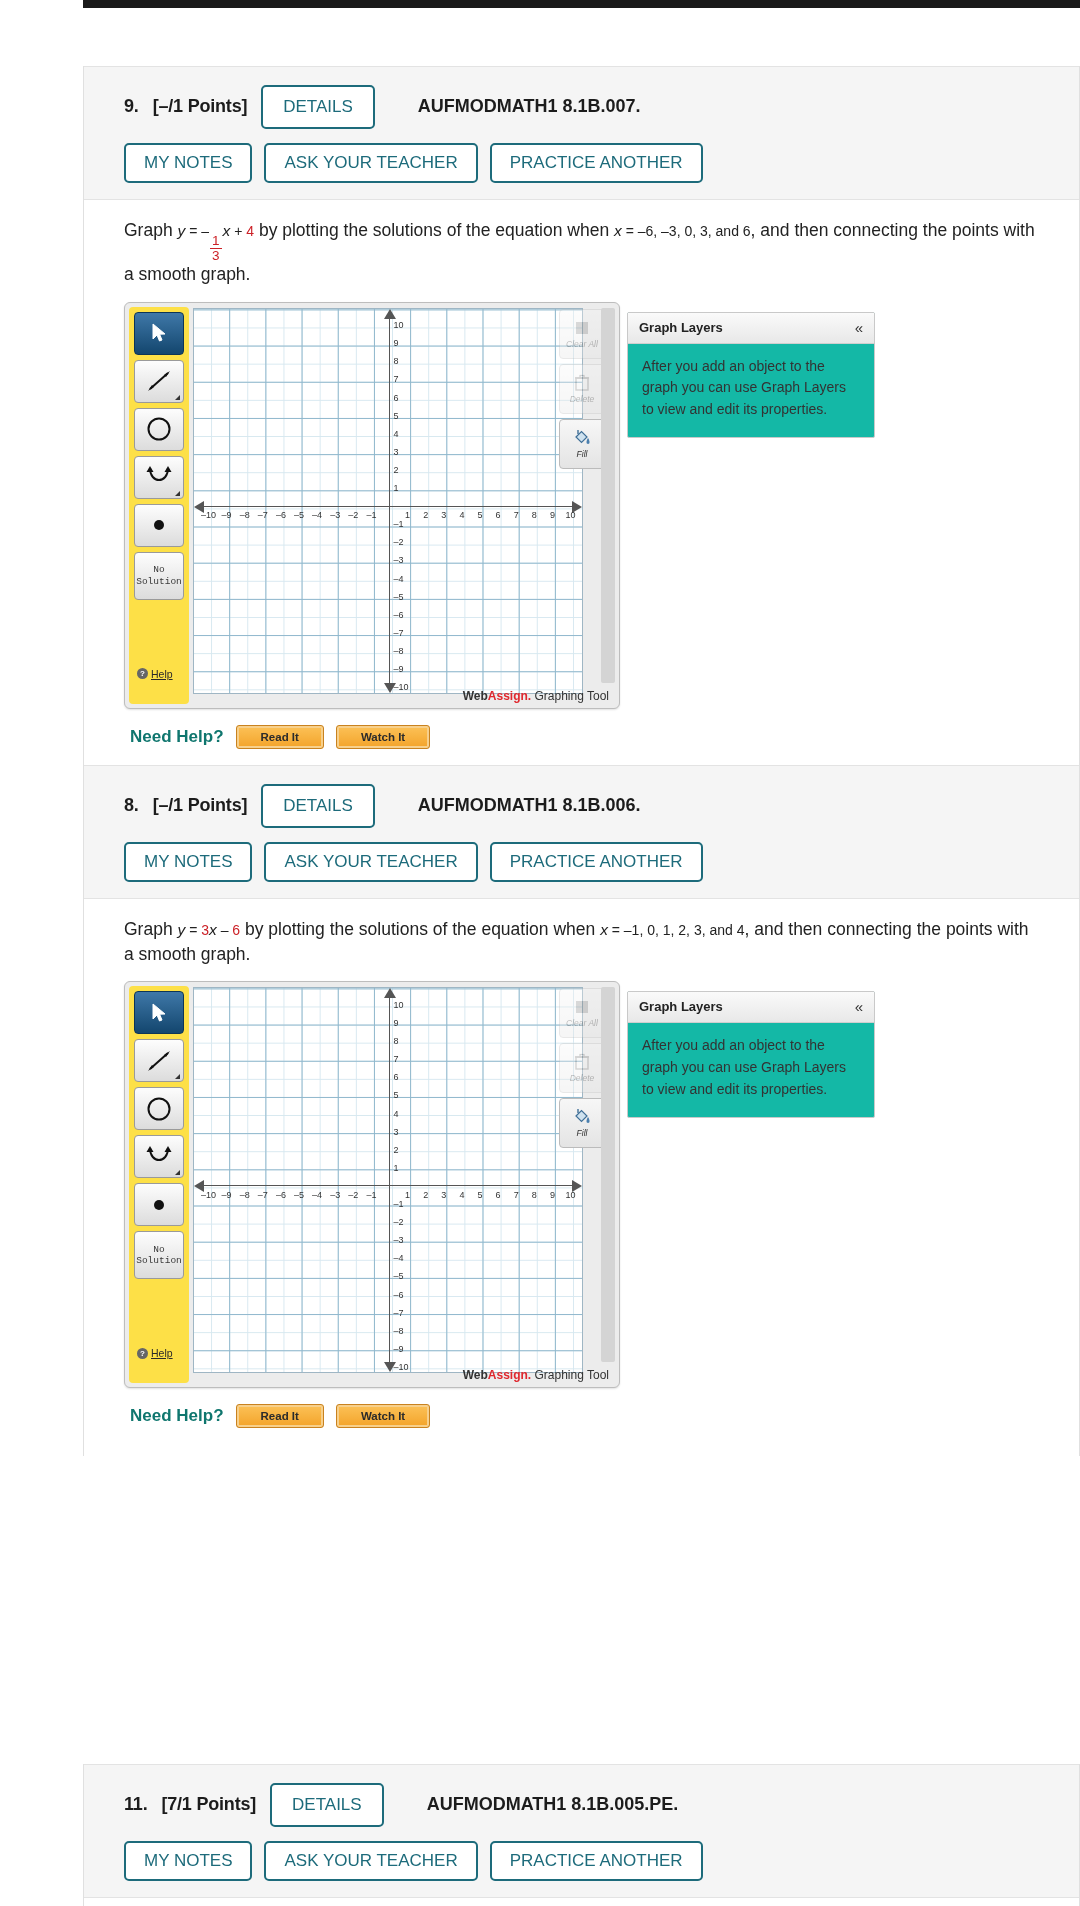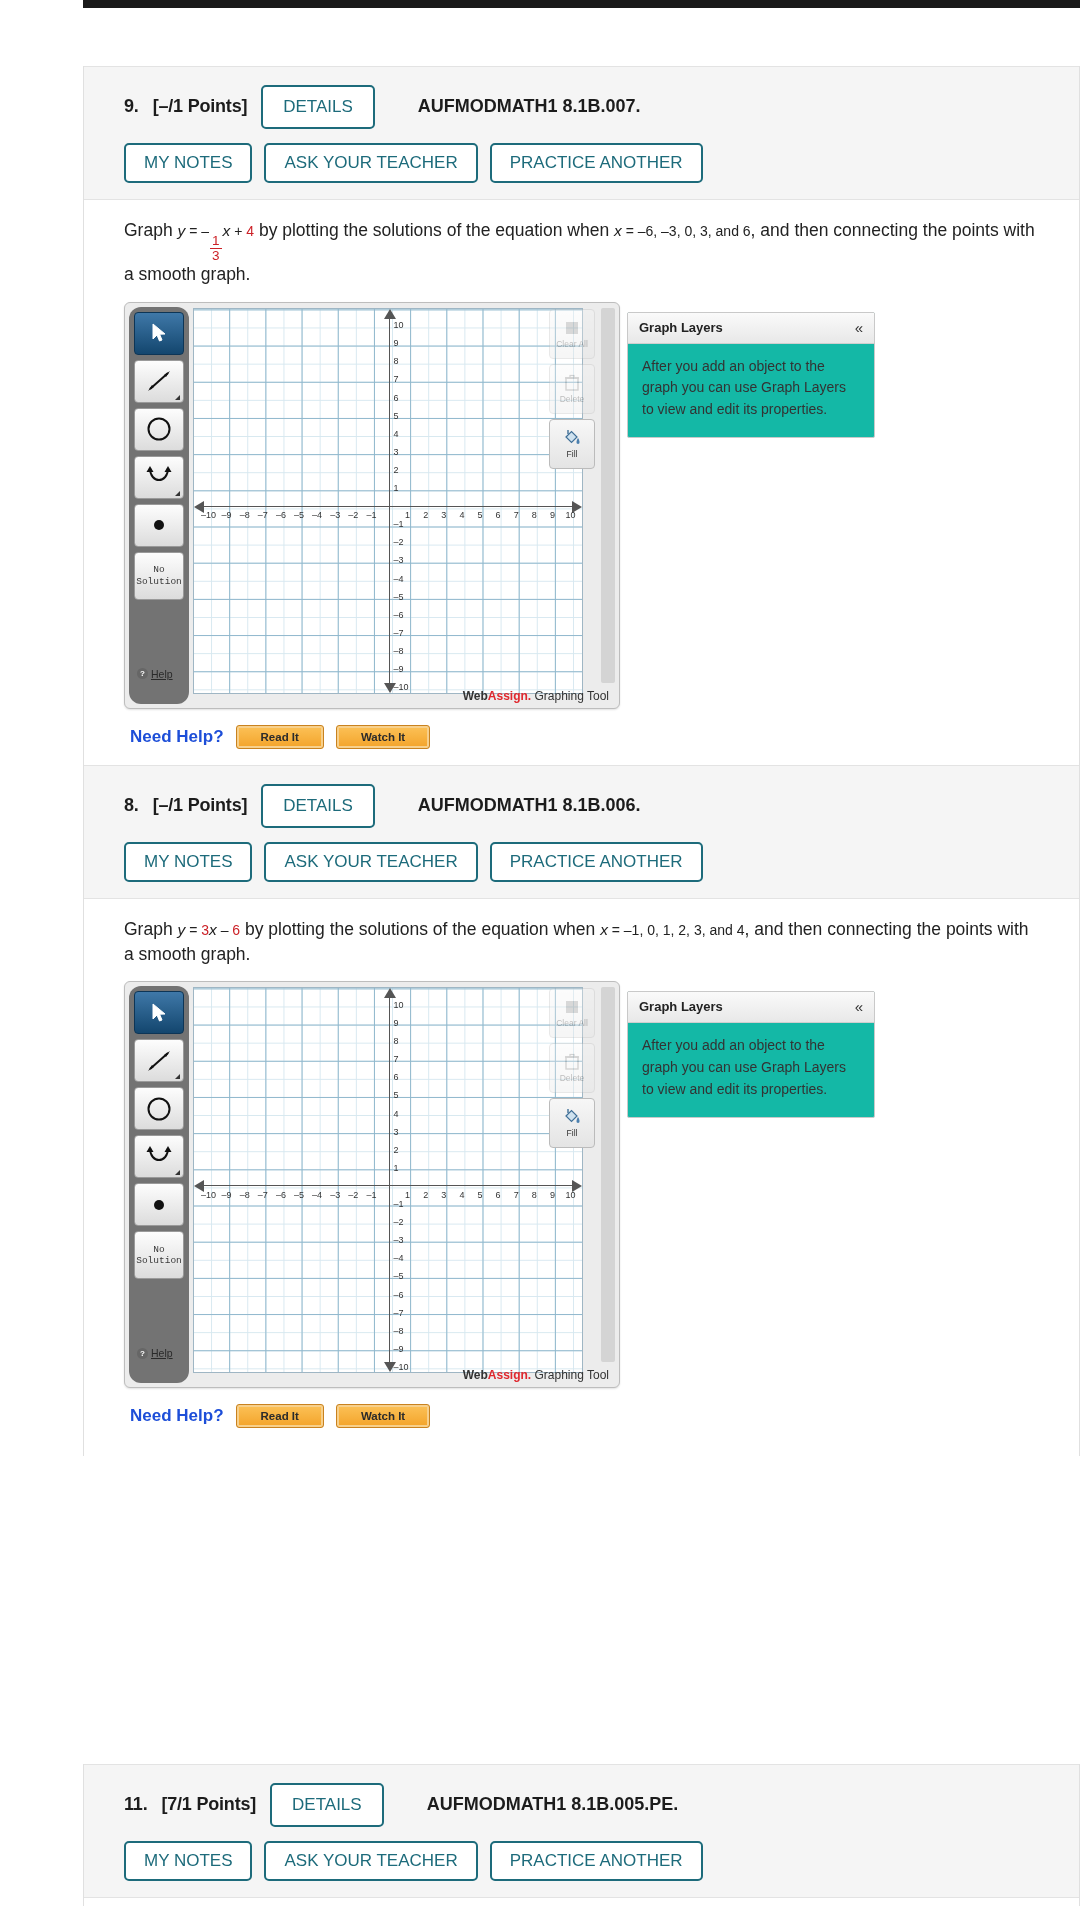--- a/index.html
+++ b/index.html
@@ -81,21 +81,21 @@
   .gt-panel {
     position: relative;
     width: 496px; height: 407px;
     background: #ececec;
     border: 1px solid #bdbdbd;
     border-radius: 6px;
     box-shadow: 0 1px 2px rgba(0,0,0,.12);
   }
   .gt-toolbar {
     position:absolute; left:4px; top:4px; width:60px; bottom:4px;
-    background: #737373; border-radius: 12px;
+    background: #fde047; border-radius: 4px;
   }
   .tool-btn {
     position: relative;
     width: 50px; height: 43px;
     margin: 5px auto 0 auto;
     border: 1px solid #9a9a9a;
     border-radius: 4px;
     background: linear-gradient(#fdfdfd, #dcdcdc);
     display:flex; align-items:center; justify-content:center;
     cursor: pointer;
@@ -147,21 +147,21 @@
   }
   .axis-x { position:absolute; left:8px; right:8px; top:197px; height:1px; background:#555; }
   .axis-y { position:absolute; top:8px; bottom:8px; left:195px; width:1px; background:#555; }
   .arrow { position:absolute; width:0; height:0; }
   .arrow.left  { left:0px;  top:192px; border-top:6px solid transparent; border-bottom:6px solid transparent; border-right:10px solid #555; }
   .arrow.right { right:0px; top:192px; border-top:6px solid transparent; border-bottom:6px solid transparent; border-left:10px solid #555; }
   .arrow.up    { left:190px; top:0px;  border-left:6px solid transparent; border-right:6px solid transparent; border-bottom:10px solid #555; }
   .arrow.down  { left:190px; bottom:0px; border-left:6px solid transparent; border-right:6px solid transparent; border-top:10px solid #555; }
   .tick-lbl { position:absolute; font-size: 9px; color:#333; font-family:"Liberation Sans",sans-serif; white-space:nowrap; }
 
-  .gt-right-btns { position:absolute; right:24px; top:6px; width:46px; }
+  .gt-right-btns { position:absolute; right:14px; top:6px; width:46px;font-style:italic; }
   .rb {
     width: 46px; height: 50px; margin-bottom: 5px;
     border: 1px solid #bbb; border-radius: 4px;
     background: linear-gradient(#f7f7f7, #e4e4e4);
     display:flex; flex-direction:column; align-items:center; justify-content:center;
     gap: 2px; cursor:pointer;
   }
   .rb.disabled { opacity: .32; cursor: default; }
   .rb .rb-lbl { font-size: 8.5px; color:#333; }
   .gt-scroll-r {
@@ -188,21 +188,21 @@
     padding: 7px 11px 8px 11px;
     background: linear-gradient(#fafafa, #e8e8e8);
     border-bottom: 1px solid #cfcfcf;
   }
   .layers-hd .t { font-size: 13px; font-weight: bold; color:#222; }
   .layers-hd .c { font-size: 15px; color:#333; cursor:pointer; line-height:1; }
   .layers-bd { padding: 12px 14px 16px 14px; font-size: 14px; color:#333; line-height:1.55; }
 
   
   .needhelp { display:flex; align-items:center; gap:12px; padding: 16px 0 0 6px; }
-  .nh-label { font-size: 17px; font-weight: bold; color:#1d4ed8; }
+  .nh-label { font-size: 17px; font-weight: bold; color:#0f766e; }
   .nh-btn {
     background: linear-gradient(#fcc258, #f3a32a);
     border: 1px solid #c9821f;
     border-radius: 3px;
     box-shadow: inset 0 0 0 2px #f7d08c;
     font-size: 11.5px; font-weight: bold; color:#2b2b2b;
     padding: 5px 24px; cursor:pointer;
   }
   .q-spacer { height: 28px; }
 </style>

